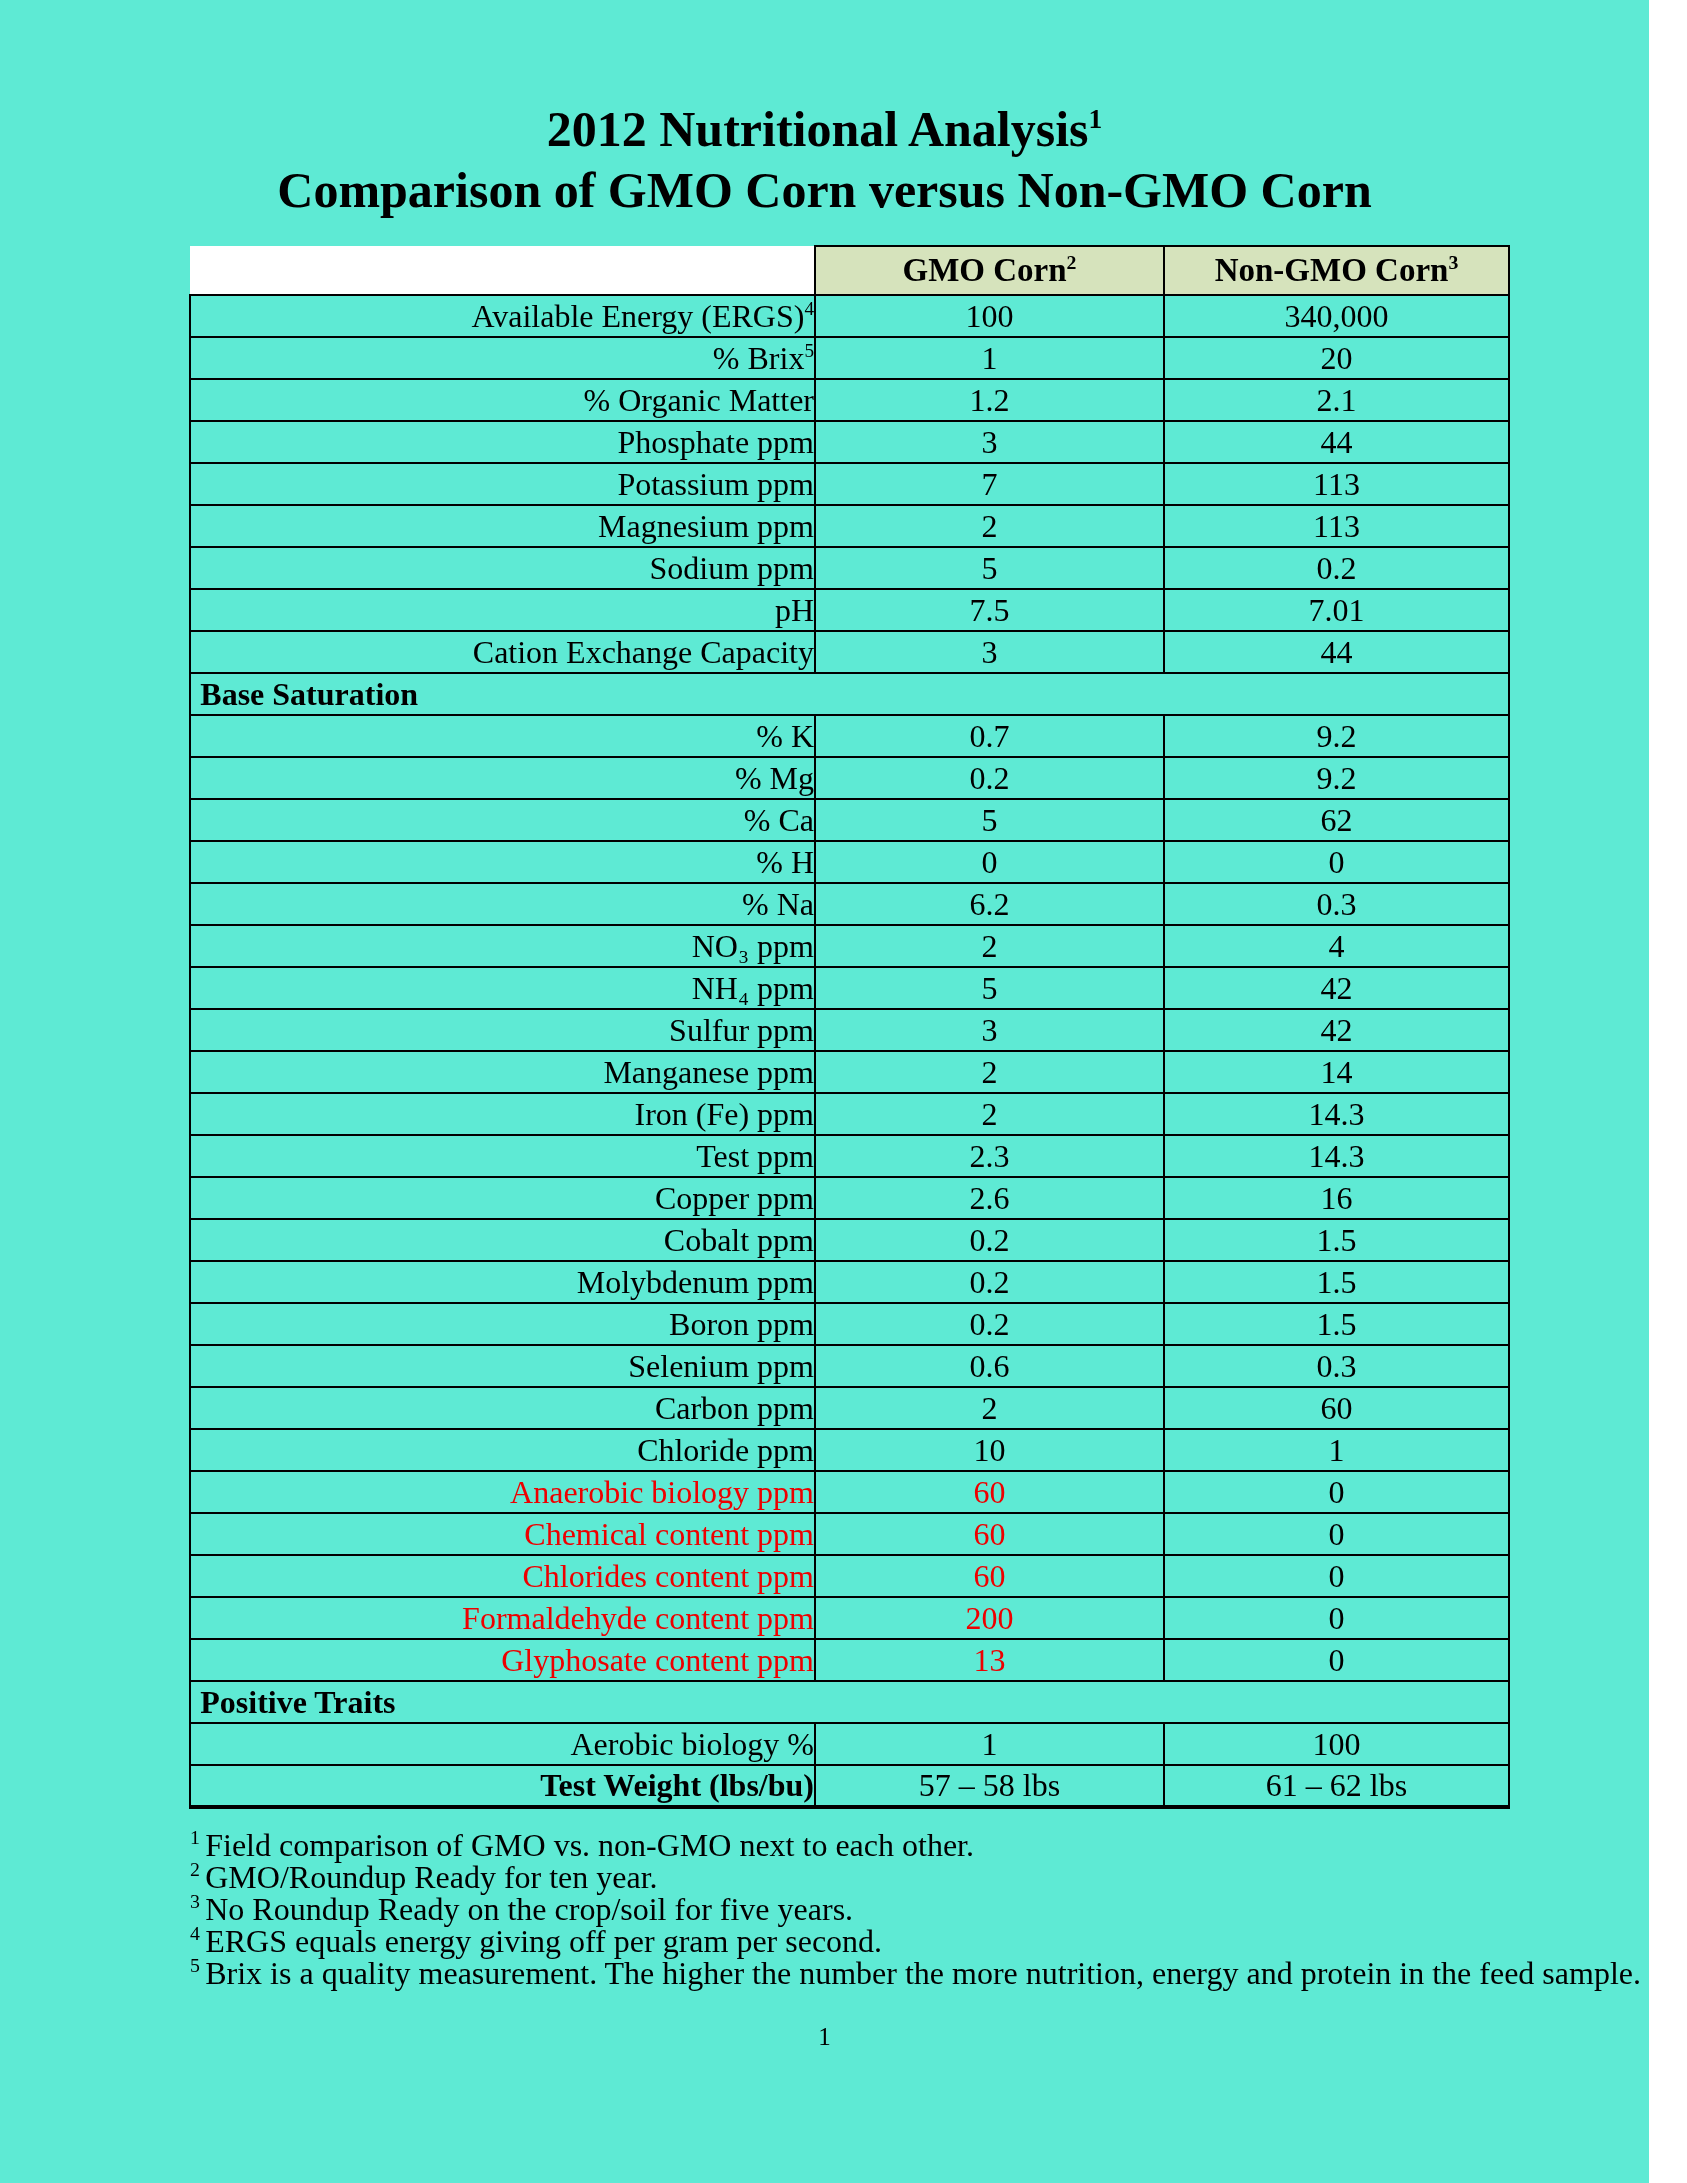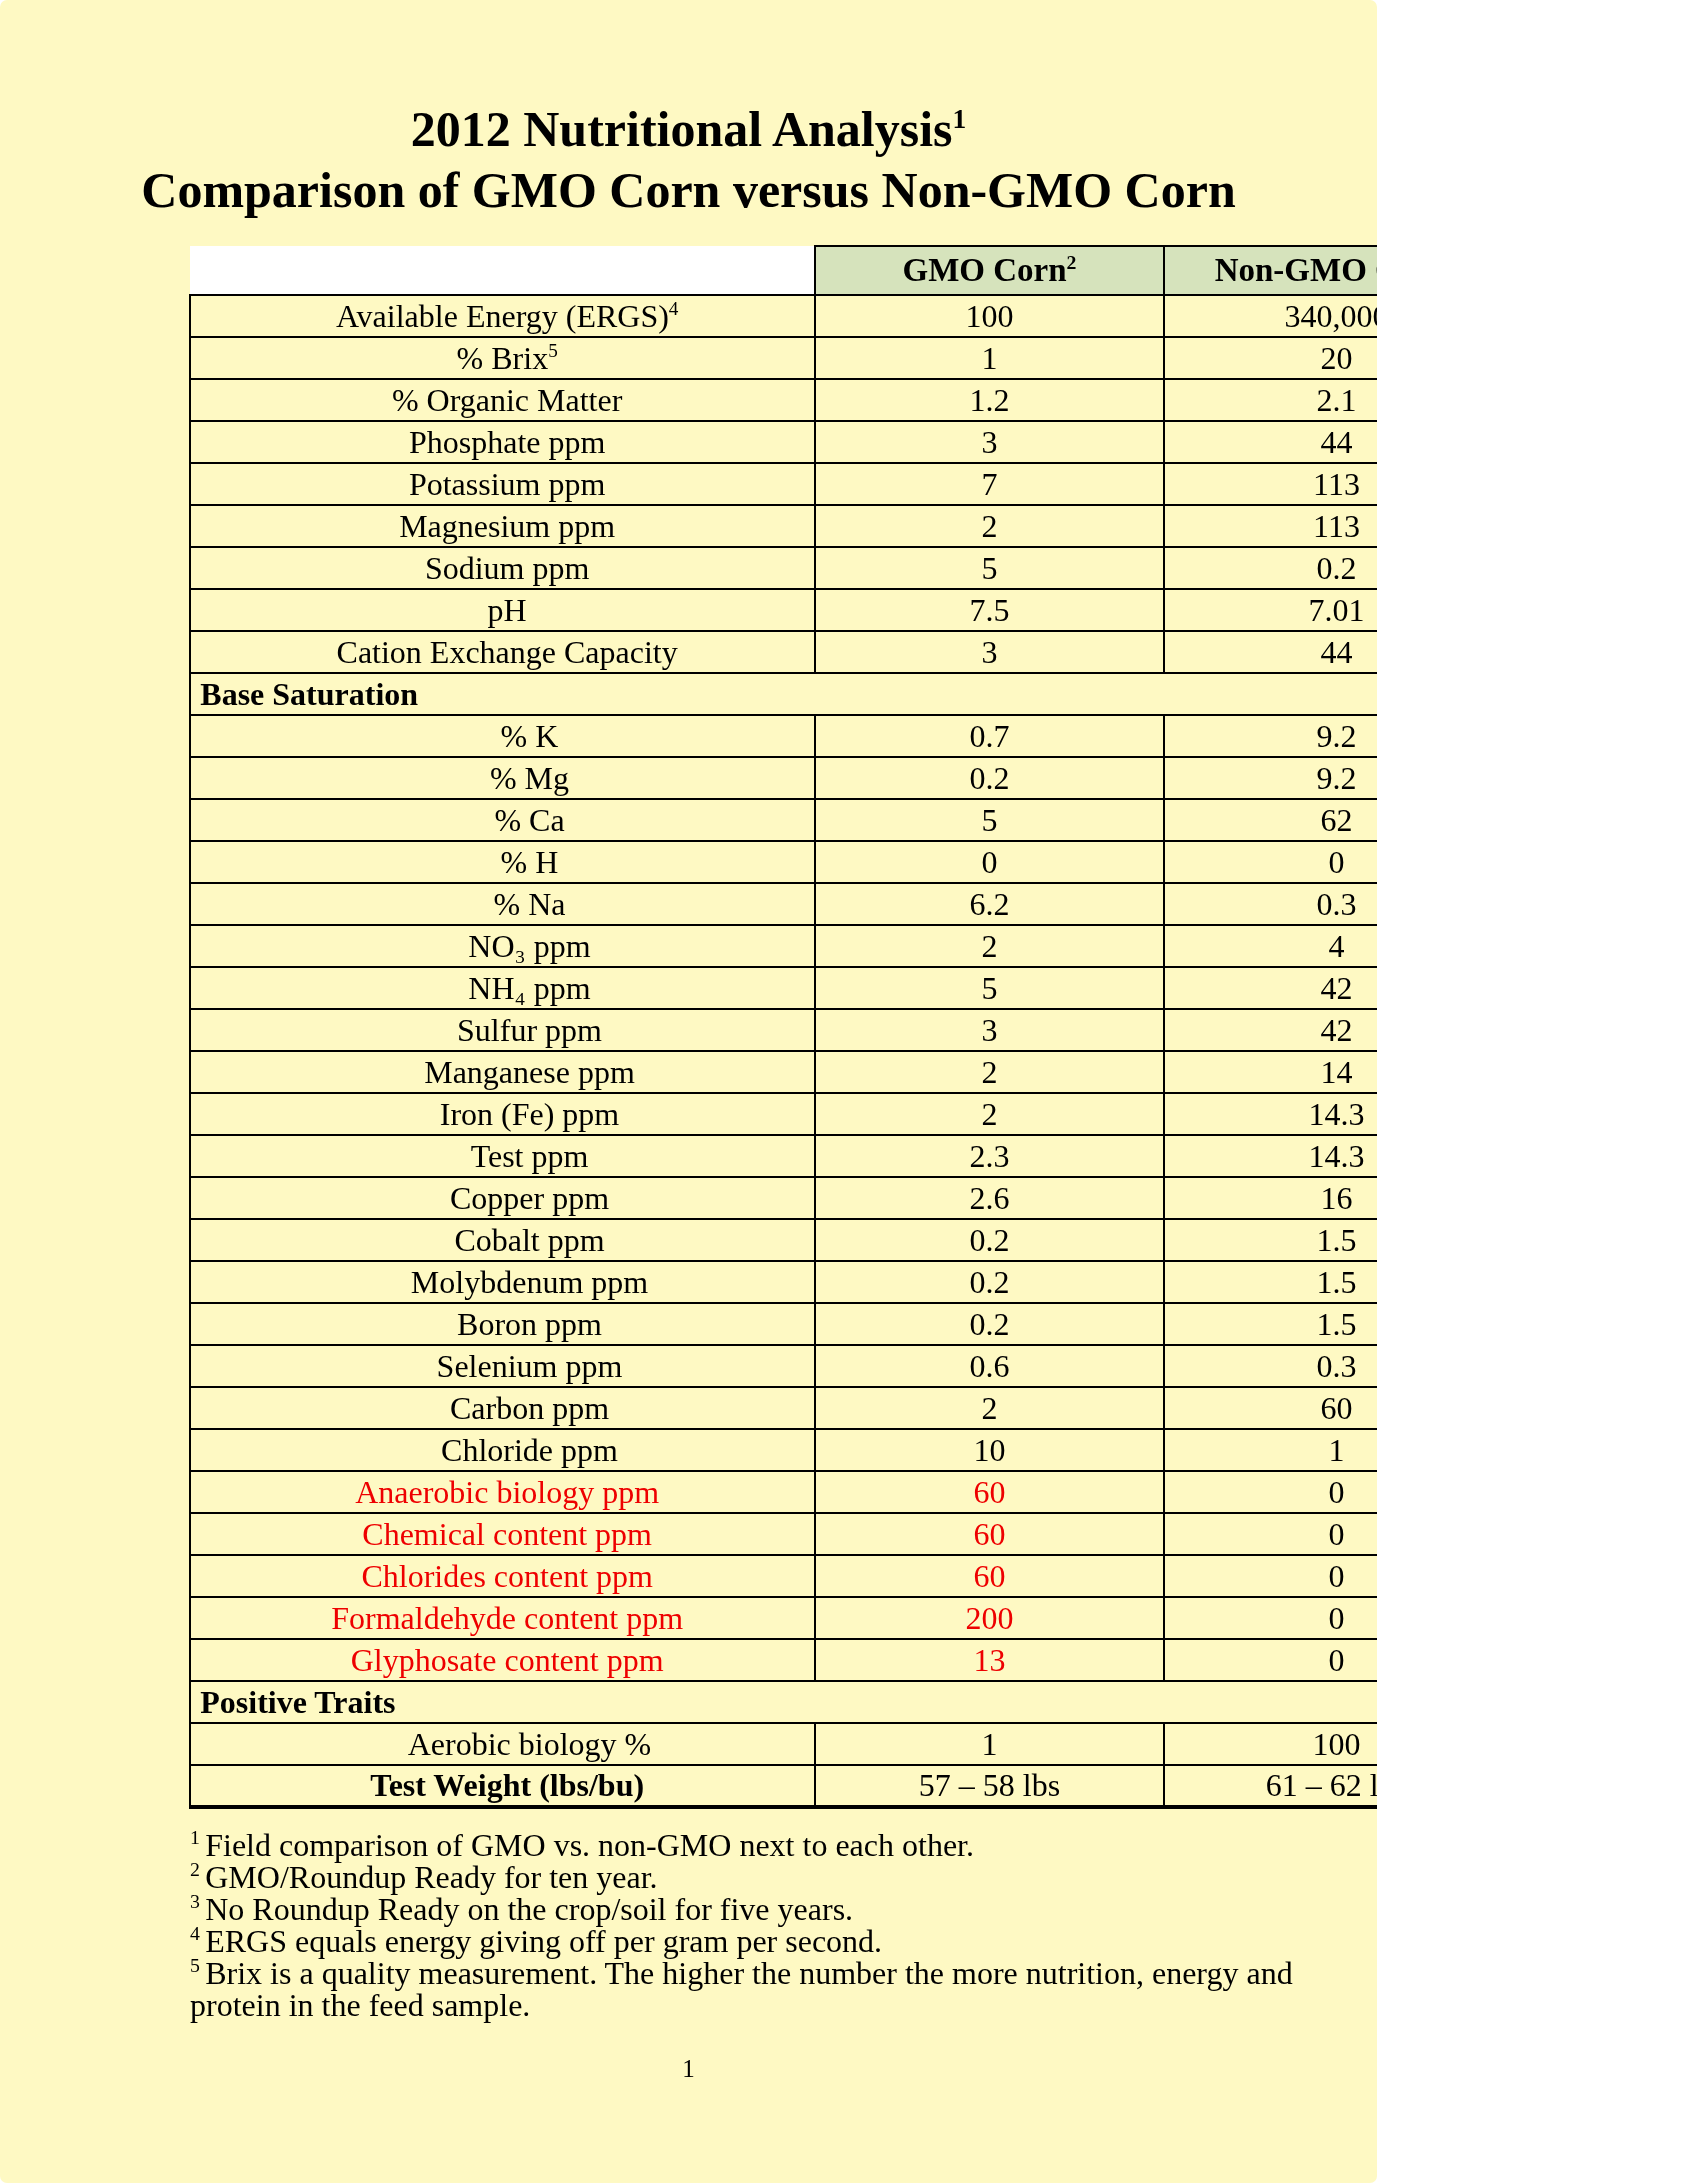--- a/index.html
+++ b/index.html
@@ -9,25 +9,24 @@
   }
   * { box-sizing: border-box; }
   html, body { margin: 0; padding: 0; }
   body {
     background: #ffffff;
     color: var(--ink);
     font-family: "Liberation Serif", "DejaVu Serif", serif;
   }
   .page {
     position: relative;
-    width: 1377px;
+    width: 1649px;
     height: 2183px;
-    background: #fef9c3;
+    background: #5eead4;
     overflow: hidden;
-    border-radius: 7px;
   }
   .title {
     padding-top: 99px;
     text-align: center;
     font-weight: bold;
     font-size: 50px;
     line-height: 61px;
   }
   .title sup { font-size: 55%; line-height: 0; }
   table.nutri-table {
@@ -54,21 +53,21 @@
     border-top: none !important;
     border-left: none !important;
     background: #ffffff;
   }
   tbody td {
     height: 42px;
     font-size: 32px;
     padding: 0;
     vertical-align: middle;
   }
-  td.label-cell { text-align: center; padding-left: 9.3px; }
+  td.label-cell { text-align: right; padding-left: 9.3px; }
   td.label-cell.indent { padding-left: 54px; }
   td.section-cell { font-weight: bold; text-align: left; padding-left: 9.3px; margin-left: 31px; }
   td.value-cell { text-align: center; }
   tbody tr:last-child td { border-bottom-width: 4.6px; }
   .red { color: var(--alert-red); }
   .bold { font-weight: bold; }
   tbody td sup, thead th sup { font-size: 60%; line-height: 0; }
   .footnotes {
     margin: 20px 0 0 190px;
     font-size: 32px;

